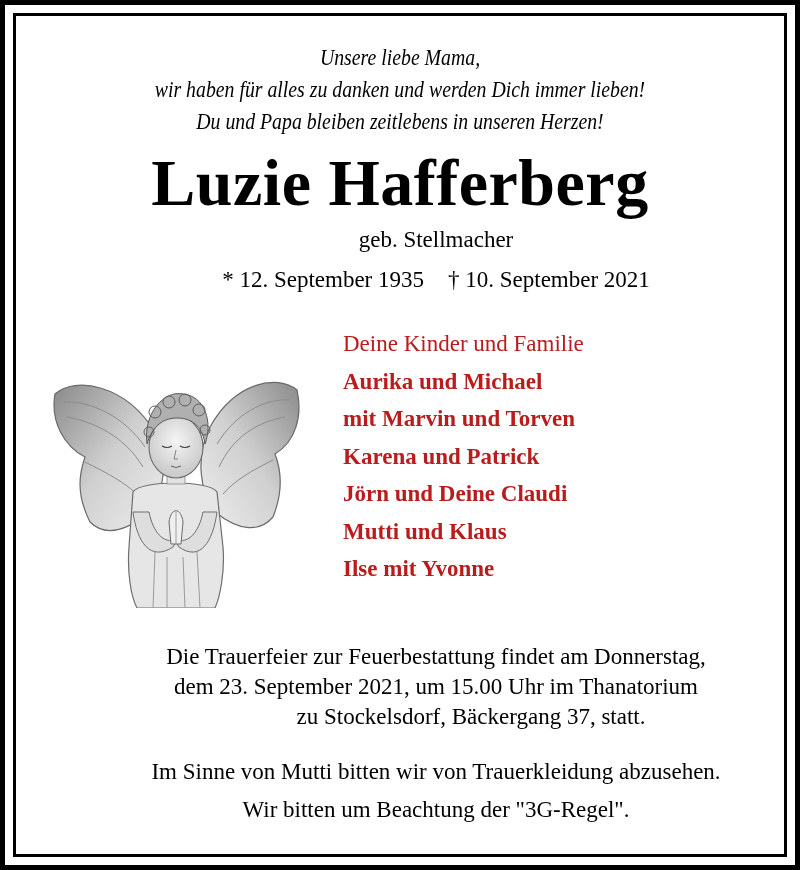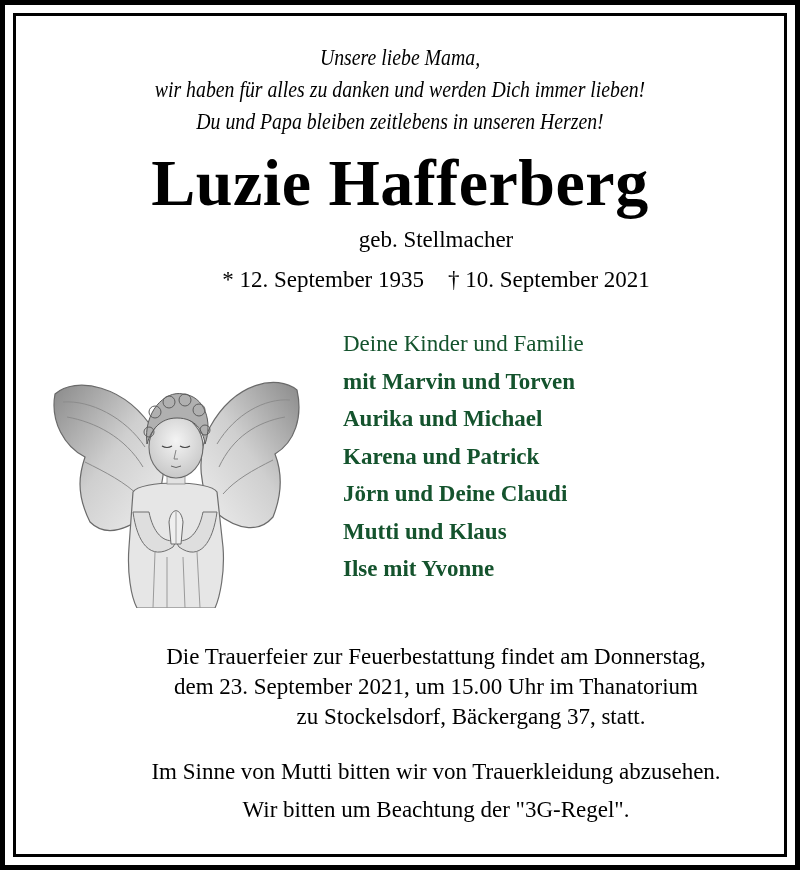--- a/index.html
+++ b/index.html
@@ -20,21 +20,21 @@
   .quote {
     font-style: italic; font-size: 23px; line-height: 32px;
     transform: scaleX(0.86); transform-origin: 400px 0;
   }
   .name {
     font-weight: bold; font-size: 66px; line-height: 70px; letter-spacing: 0.5px;
   }
   .reg { font-size: 23px; line-height: 30px; padding-left: 36px; }
   .family {
     position: absolute; left: 343px; top: 325px; width: 420px;
-    font-family: "Liberation Serif", "DejaVu Serif", serif; color: #14532d;
+    font-family: "Liberation Serif", "DejaVu Serif", serif; color: #b91c1c;
   }
   .family .line { height: 37.5px; line-height: 37.5px; font-size: 23px; white-space: nowrap; }
   .family .line.bold { font-weight: bold; font-size: 23px; }
   .angel { position: absolute; left: 45px; top: 372px; width: 262px; height: 236px; }
   .date-sep { display: inline-block; width: 24px; }
 </style>
 </head>
 <body>
 
 <div class="frame-outer">
@@ -102,22 +102,22 @@
     <path d="M117 74 Q 122 77 127 74" fill="none" stroke="#444" stroke-width="1.2"></path>
     <path d="M135 74 Q 140 77 145 74" fill="none" stroke="#444" stroke-width="1.2"></path>
 
     <path d="M131 78 L 129 87 L 133 87" fill="none" stroke="#777" stroke-width="0.9"></path>
     <path d="M126 94 Q 131 97 136 94" fill="none" stroke="#666" stroke-width="1"></path>
   </svg>
 </div>
 
 <div class="family">
   <div class="line">Deine Kinder und Familie</div>
+  <div class="line bold">Aurika und Michael</div>
   <div class="line bold">mit Marvin und Torven</div>
-  <div class="line bold">Aurika und Michael</div>
   <div class="line bold">Karena und Patrick</div>
   <div class="line bold">Jörn und Deine Claudi</div>
   <div class="line bold">Mutti und Klaus</div>
   <div class="line bold">Ilse mit Yvonne</div>
 </div>
 
 <div class="txt reg" style="top:642px;">Die Trauerfeier zur Feuerbestattung findet am Donnerstag,</div>
 <div class="txt reg" style="top:672px;text-align:center;">dem 23. September 2021, um 15.00 Uhr im Thanatorium</div>
 <div class="txt reg" style="top:702px;margin-left:35px;">zu Stockelsdorf, Bäckergang 37, statt.</div>
 

